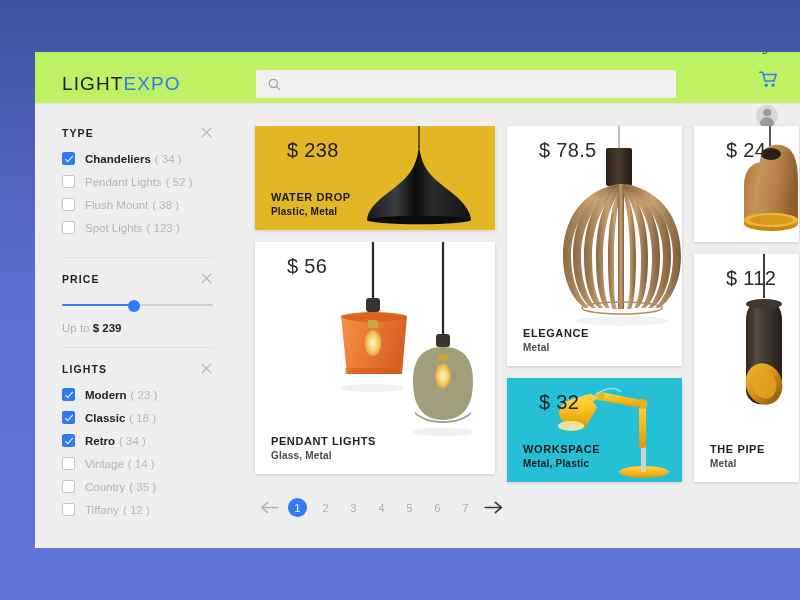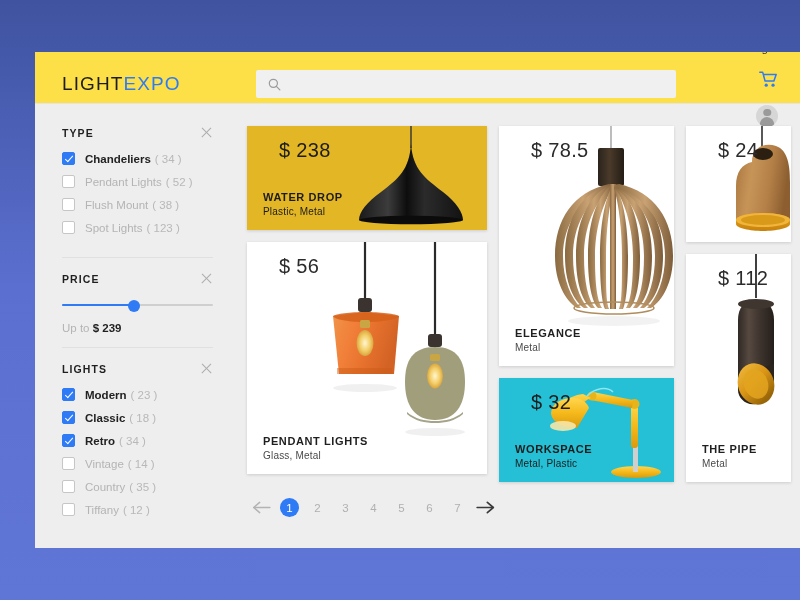--- a/index.html
+++ b/index.html
@@ -23,21 +23,21 @@
     top: 52px;
     width: 765px;
     height: 496px;
     background: #eeeeee;
     overflow: hidden;
   }
 
   
   .header {
     height: 52px;
-    background: #fde047;
+    background: #bef264;
     display: flex;
     align-items: center;
     padding: 13px 22px 0 27px;
     border-bottom: 1px solid #e4e4e4;
   }
 
   .logo {
     font-size: 19px;
     letter-spacing: 1.1px;
     font-weight: 400;
@@ -115,21 +115,21 @@
     content: "";
     position: absolute;
     width: 15px; height: 11px;
     border-radius: 50% 50% 0 0 / 80% 80% 0 0;
     background: #9a9a9a;
     left: 50%; bottom: -1px;
     transform: translateX(-50%);
   }
 
   
-  .body-row { display: flex; height: 444px; }
+  .body-row { display: flex; height: 444px; gap: 8px; }
 
   
   .sidebar {
     width: 202px;
     flex: 0 0 202px;
     padding: 22px 24px 0 27px;
     background: #eeeeee;
   }
 
   .filter-block { padding-bottom: 13px; }
@@ -266,21 +266,21 @@
   }
   .card-title {
     font-size: 11px;
     font-weight: bold;
     letter-spacing: .6px;
     color: #1f1f1f;
     margin-bottom: 3px;
   }
   .card-sub {
     font-size: 10px;
-    font-weight: normal;
+    font-weight: bold;
     color: #4a4a4a;
     letter-spacing: .2px;
   }
   .card.tinted .card-price,
   .card.tinted .card-title,
   .card.tinted .card-sub { color: #1c1c1c; }
 
   .card-art {
     position: absolute;
     inset: 0;

